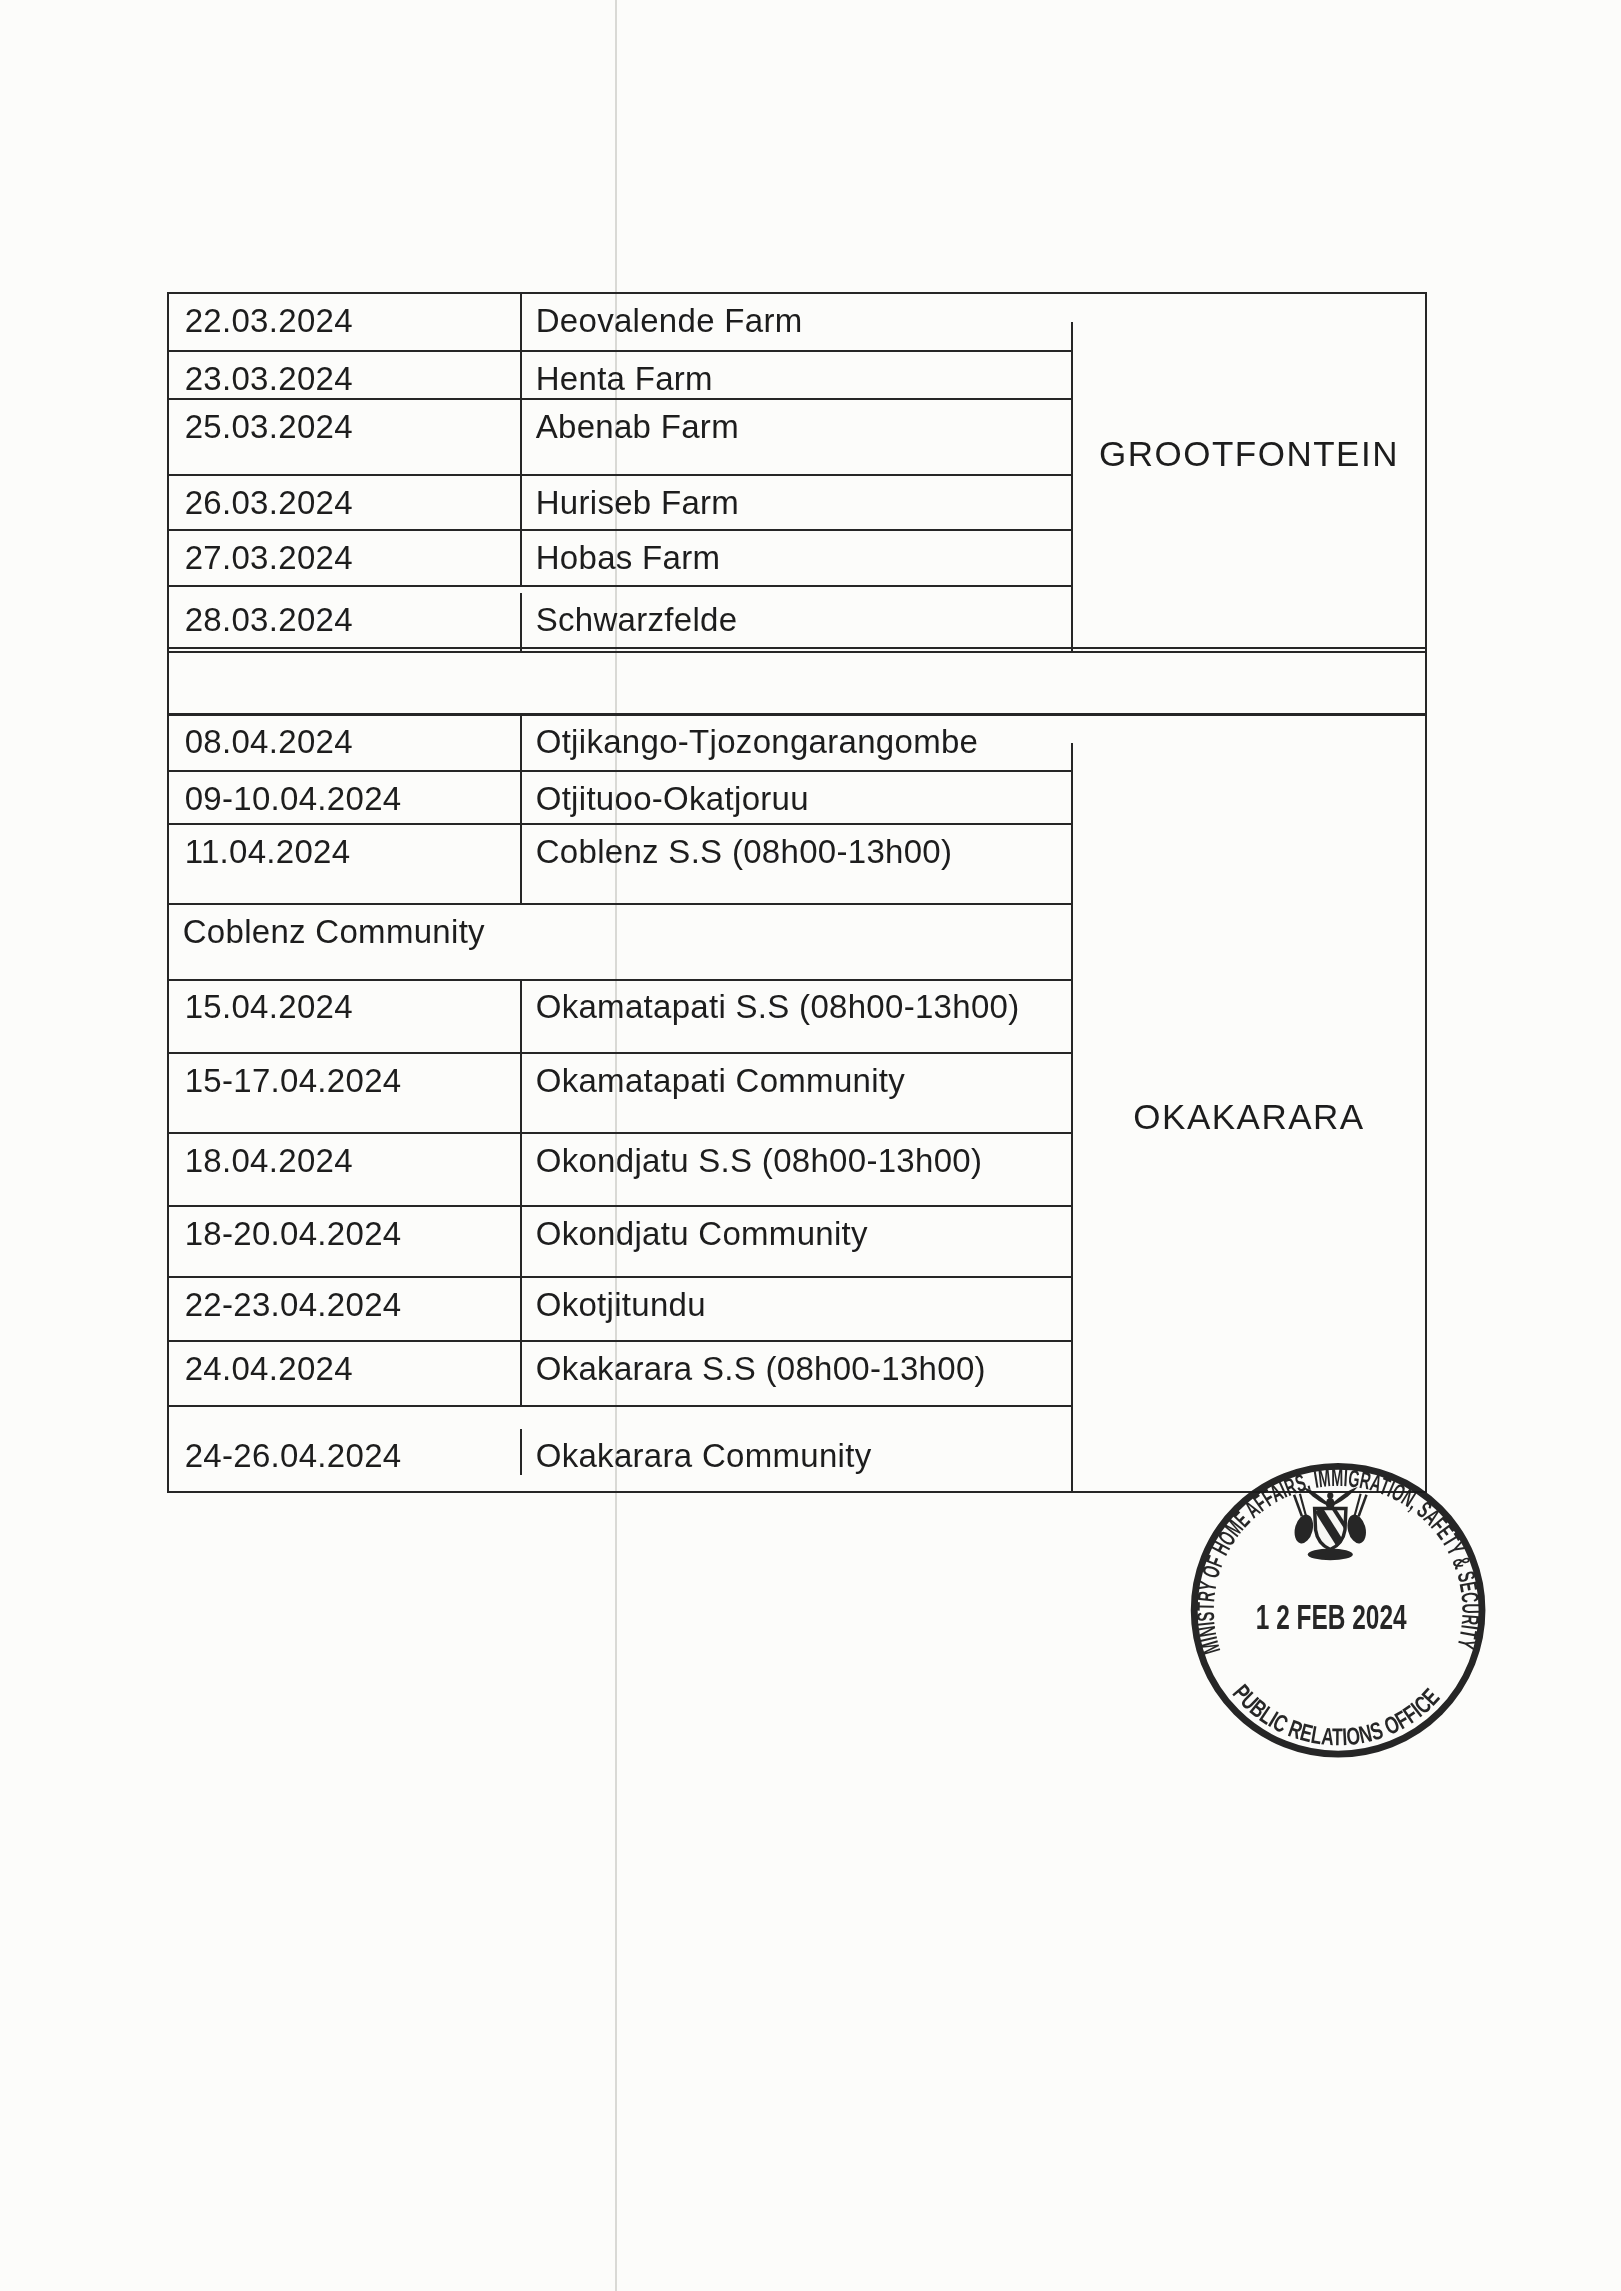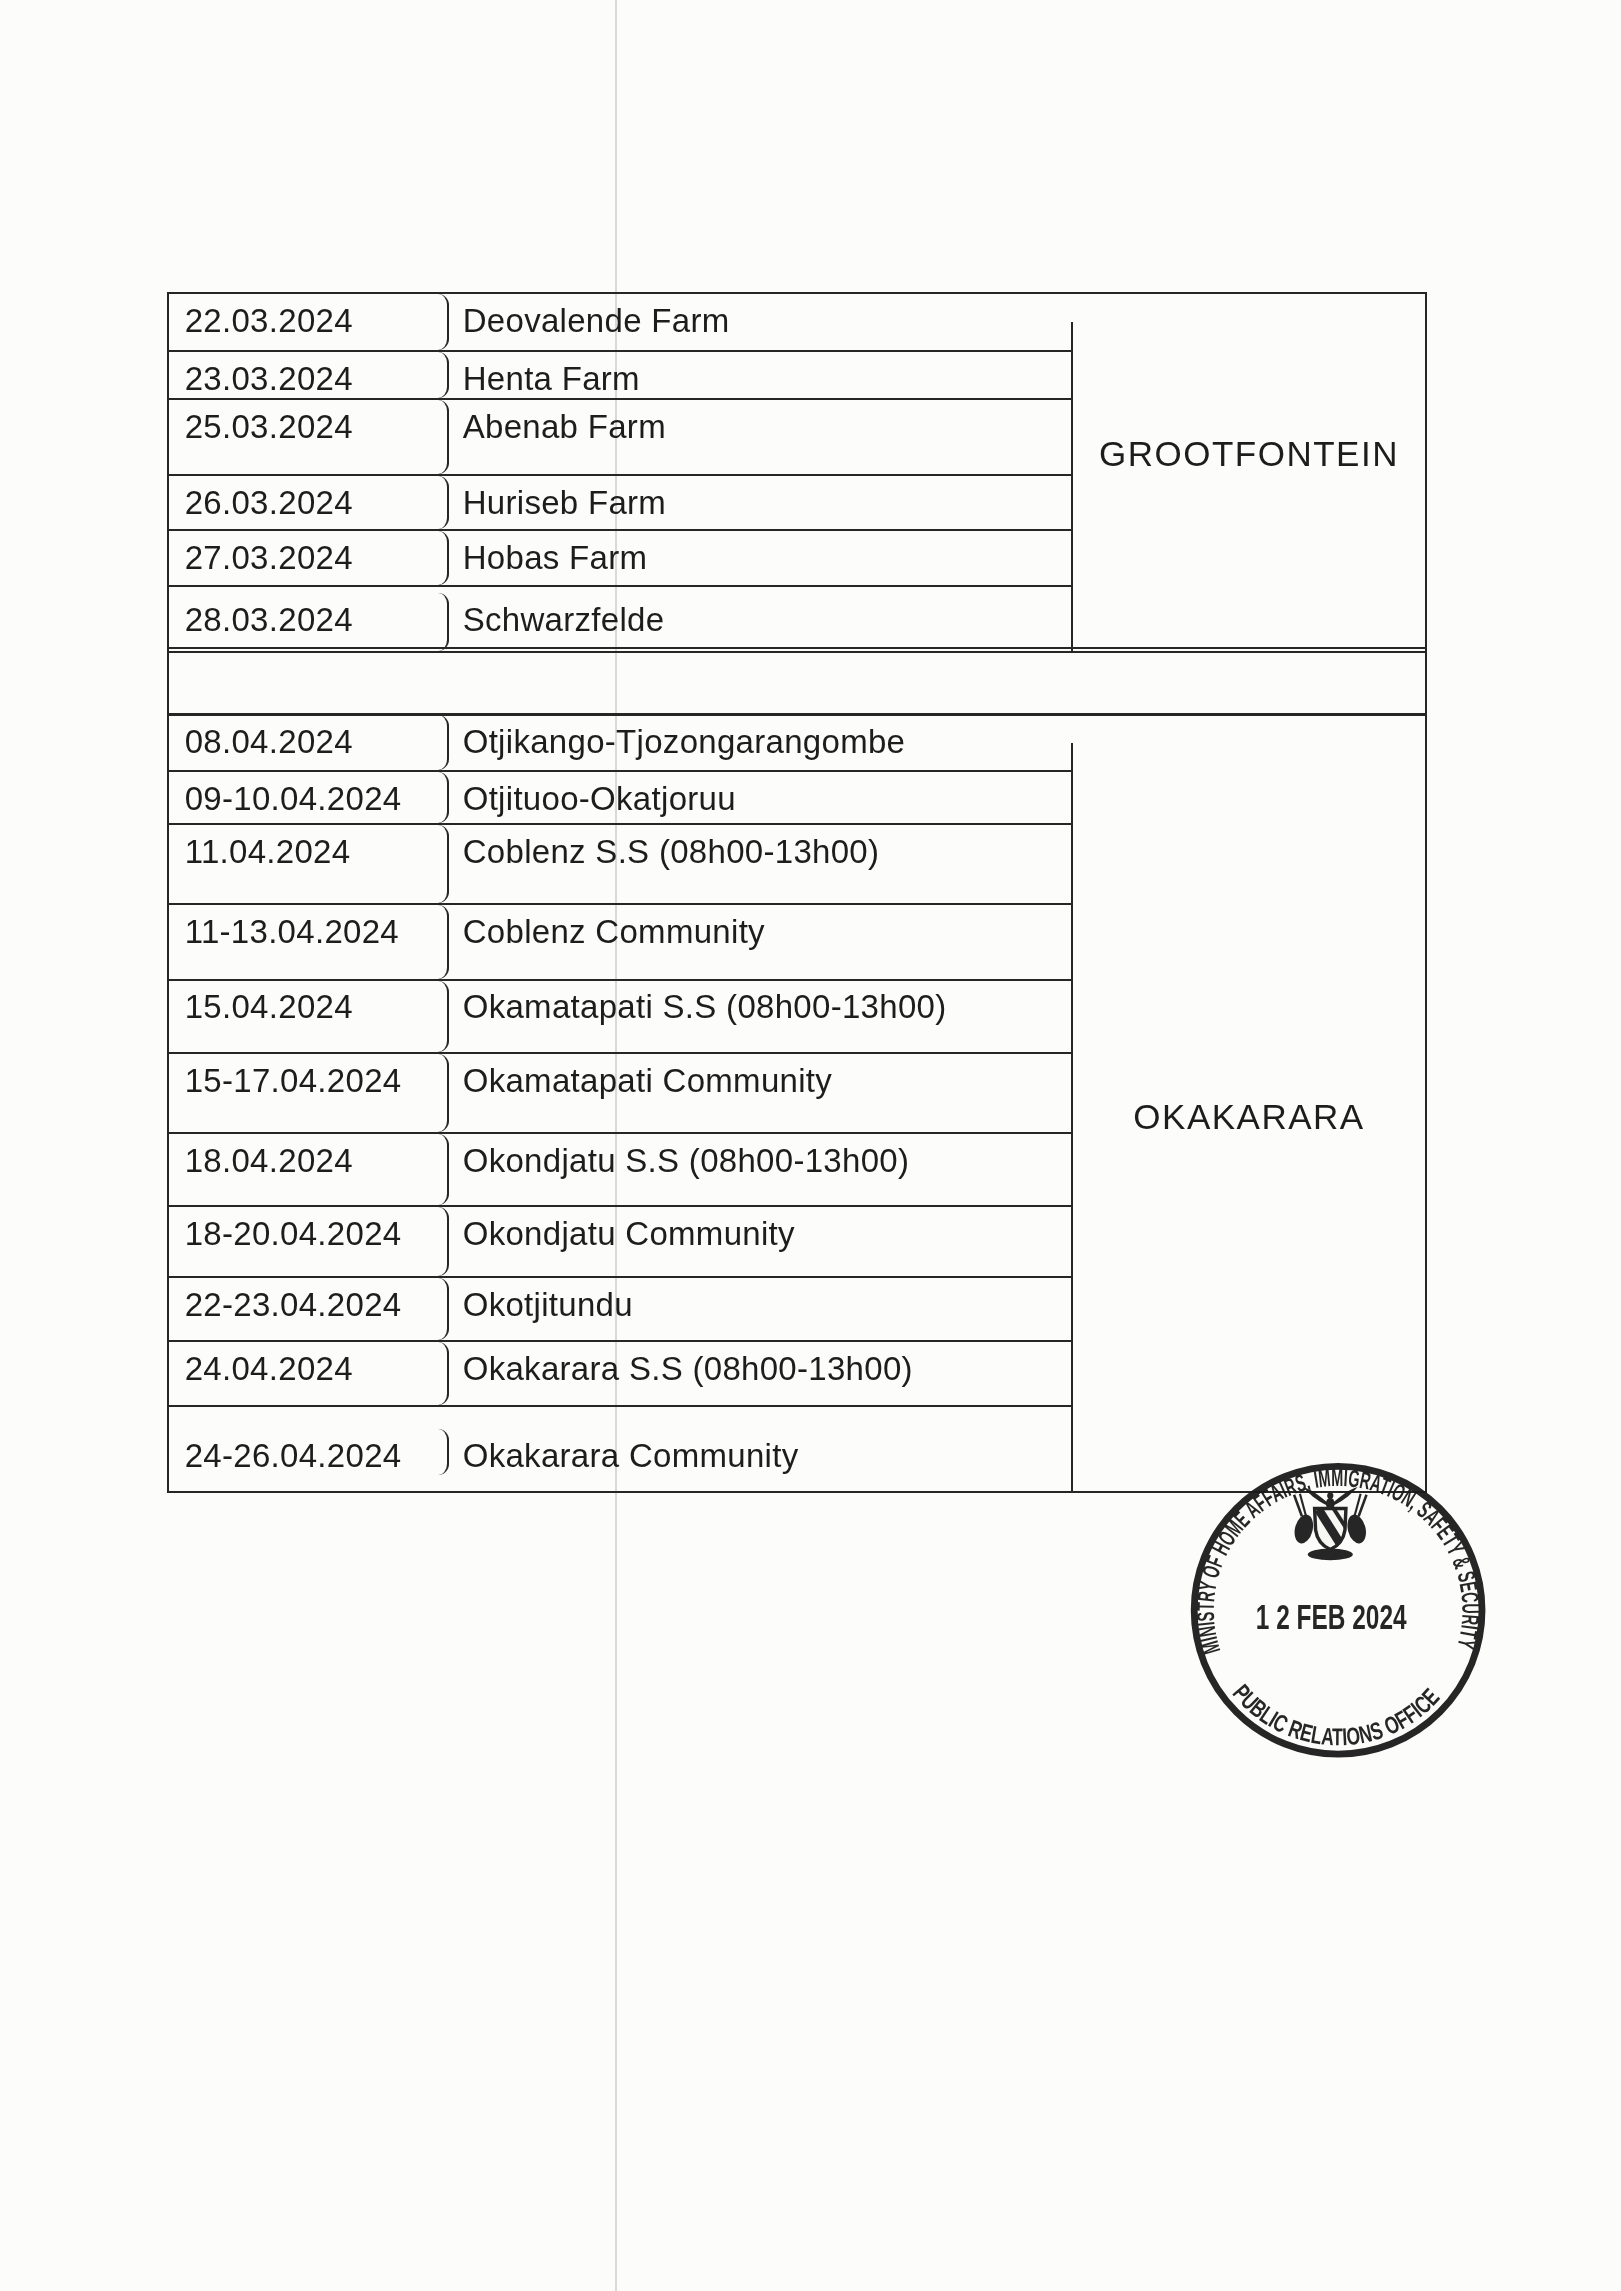--- a/index.html
+++ b/index.html
@@ -19,21 +19,21 @@
     position:absolute;
     border:2.9px solid #262626;
     display:flex;
     background:transparent;
     box-sizing:border-box;
   }
   .rows{width:902px;display:flex;flex-direction:column;}
   .srow{display:flex;border-bottom:2.9px solid #262626;box-sizing:border-box;}
   .srow:last-child{border-bottom:none;margin-top:6px;}
   .cell{font-size:33px;line-height:1.15;letter-spacing:0.3px;box-sizing:border-box;}
-  .cell-date{width:280px;border-right:2.9px solid #262626;padding:7.8px 0 0 15.7px;border-radius:11px;}
+  .cell-date{width:353px;border-right:2.9px solid #262626;padding:7.8px 0 0 15.7px;}
   .cell-place{flex:1;padding:7.8px 0 0 13.7px;}
   .city-cell{
     flex:1;border-left:2.9px solid #262626;
     display:flex;align-items:center;justify-content:center;
     box-sizing:border-box;
     margin-top:28px;
   }
   .city-label{font-size:35px;letter-spacing:1.5px;}
   .spacer-band{
     position:absolute;
@@ -92,21 +92,20 @@
         </div>
         <div class="srow" style="height: 54px;">
           <div class="cell cell-date">09-10.04.2024</div>
           <div class="cell cell-place">Otjituoo-Okatjoruu</div>
         </div>
         <div class="srow" style="height: 80px;">
           <div class="cell cell-date">11.04.2024</div>
           <div class="cell cell-place">Coblenz S.S (08h00-13h00)</div>
         </div>
         <div class="srow" style="height: 76px;">
-          <div class="cell cell-date">11-13.04.2024</div>
           <div class="cell cell-place">Coblenz Community</div>
         </div>
         <div class="srow" style="height: 74px;">
           <div class="cell cell-date">15.04.2024</div>
           <div class="cell cell-place">Okamatapati S.S (08h00-13h00)</div>
         </div>
         <div class="srow" style="height: 80px;">
           <div class="cell cell-date">15-17.04.2024</div>
           <div class="cell cell-place">Okamatapati Community</div>
         </div>

